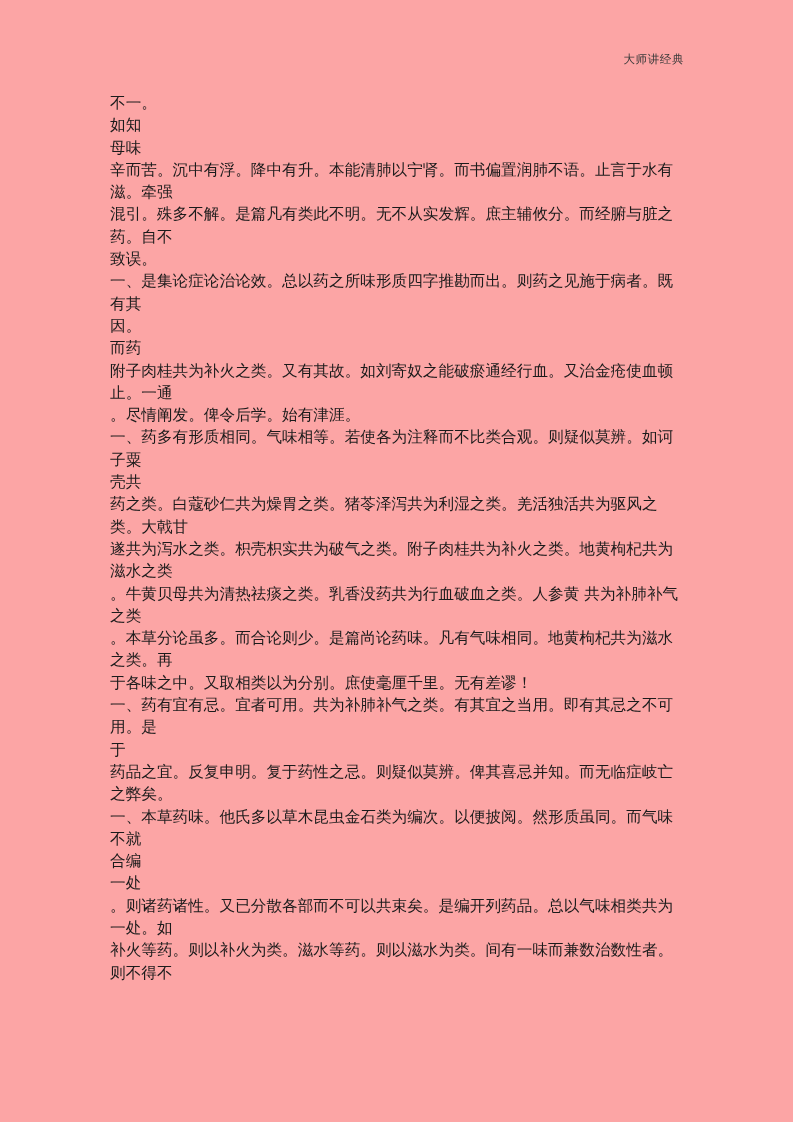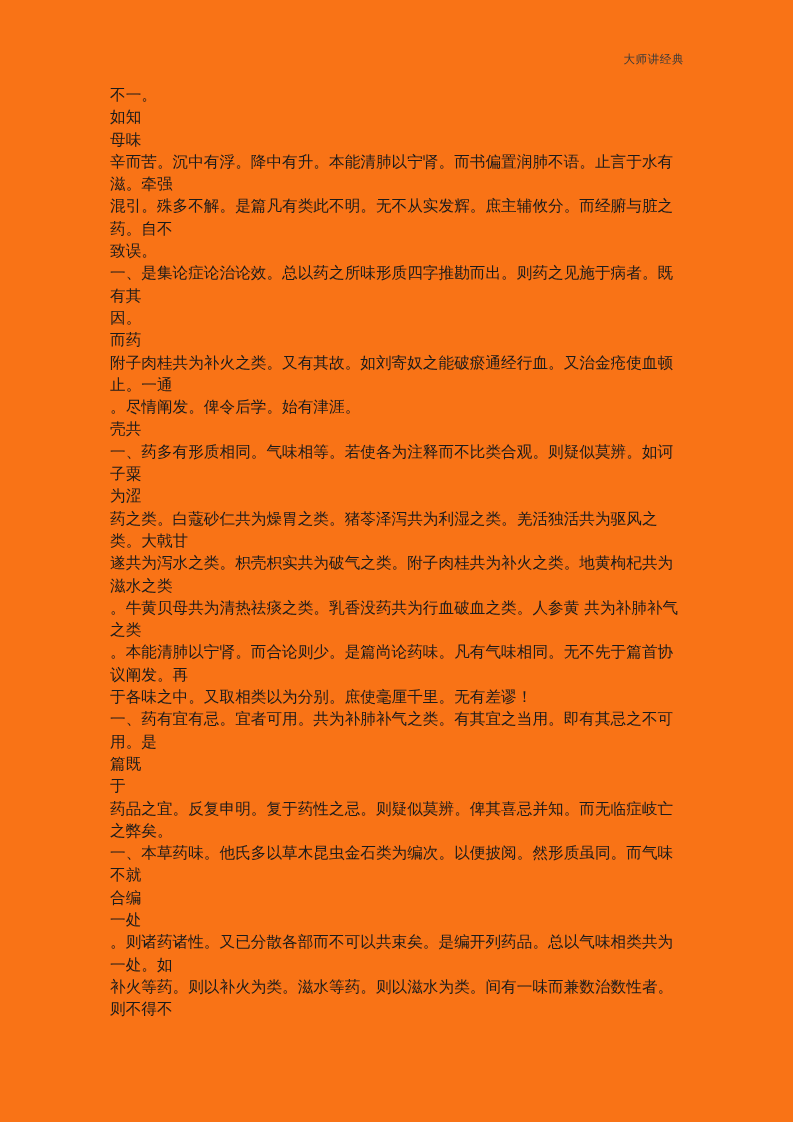--- a/index.html
+++ b/index.html
@@ -7,39 +7,39 @@
     padding: 0;
     background: #ffffff;
   }
   body {
     font-family: "DejaVu Serif", "Liberation Serif", serif;
   }
   .page {
     position: relative;
     width: 793px;
     height: 1122px;
-    background: #f97316;
+    background: #fca5a5;
     overflow: hidden;
     box-sizing: border-box;
   }
   .header {
     position: absolute;
     top: 52px;
     left: 110px;
     right: 109px;
     text-align: right;
     font-size: 11.5px;
     color: #3a3a3a;
     font-family: "DejaVu Serif", "Liberation Serif", serif;
     letter-spacing: 0.6px;
     line-height: 14px;
   }
   .body-col {
     position: absolute;
-    top: 84px;
+    top: 92px;
     left: 110px;
     width: 575px;
   }
   .line {
     font-size: 15.6px;
     line-height: 22.3px;
     color: #1b1b1b;
     white-space: pre-wrap;
     word-break: break-all;
     letter-spacing: 0.05px;
@@ -59,30 +59,28 @@
     <div class="line">如知</div>
     <div class="line">母味</div>
     <div class="line">辛而苦。沉中有浮。降中有升。本能清肺以宁肾。而书偏置润肺不语。止言于水有滋。牵强</div>
     <div class="line">混引。殊多不解。是篇凡有类此不明。无不从实发辉。庶主辅攸分。而经腑与脏之药。自不</div>
     <div class="line">致误。</div>
     <div class="line">一、是集论症论治论效。总以药之所味形质四字推勘而出。则药之见施于病者。既有其</div>
     <div class="line">因。</div>
     <div class="line">而药</div>
     <div class="line">附子肉桂共为补火之类。又有其故。如刘寄奴之能破瘀通经行血。又治金疮使血顿止。一通</div>
     <div class="line">。尽情阐发。俾令后学。始有津涯。</div>
+    <div class="line">一、药多有形质相同。气味相等。若使各为注释而不比类合观。则疑似莫辨。如诃子粟</div>
     <div class="line">壳共</div>
-    <div class="line">一、药多有形质相同。气味相等。若使各为注释而不比类合观。则疑似莫辨。如诃子粟</div>
-    <div class="line">为涩</div>
     <div class="line">药之类。白蔻砂仁共为燥胃之类。猪苓泽泻共为利湿之类。羌活独活共为驱风之类。大戟甘</div>
     <div class="line">遂共为泻水之类。枳壳枳实共为破气之类。附子肉桂共为补火之类。地黄枸杞共为滋水之类</div>
     <div class="line">。牛黄贝母共为清热祛痰之类。乳香没药共为行血破血之类。人参黄 共为补肺补气之类</div>
-    <div class="line">。本能清肺以宁肾。而合论则少。是篇尚论药味。凡有气味相同。无不先于篇首协议阐发。再</div>
+    <div class="line">。本草分论虽多。而合论则少。是篇尚论药味。凡有气味相同。地黄枸杞共为滋水之类。再</div>
     <div class="line">于各味之中。又取相类以为分别。庶使毫厘千里。无有差谬！</div>
     <div class="line">一、药有宜有忌。宜者可用。共为补肺补气之类。有其宜之当用。即有其忌之不可用。是</div>
-    <div class="line">篇既</div>
     <div class="line">于</div>
     <div class="line">药品之宜。反复申明。复于药性之忌。则疑似莫辨。俾其喜忌并知。而无临症岐亡之弊矣。</div>
     <div class="line">一、本草药味。他氏多以草木昆虫金石类为编次。以便披阅。然形质虽同。而气味不就</div>
     <div class="line">合编</div>
     <div class="line">一处</div>
     <div class="line">。则诸药诸性。又已分散各部而不可以共束矣。是编开列药品。总以气味相类共为一处。如</div>
     <div class="line">补火等药。则以补火为类。滋水等药。则以滋水为类。间有一味而兼数治数性者。则不得不</div>
   </div>
 
 </div>

